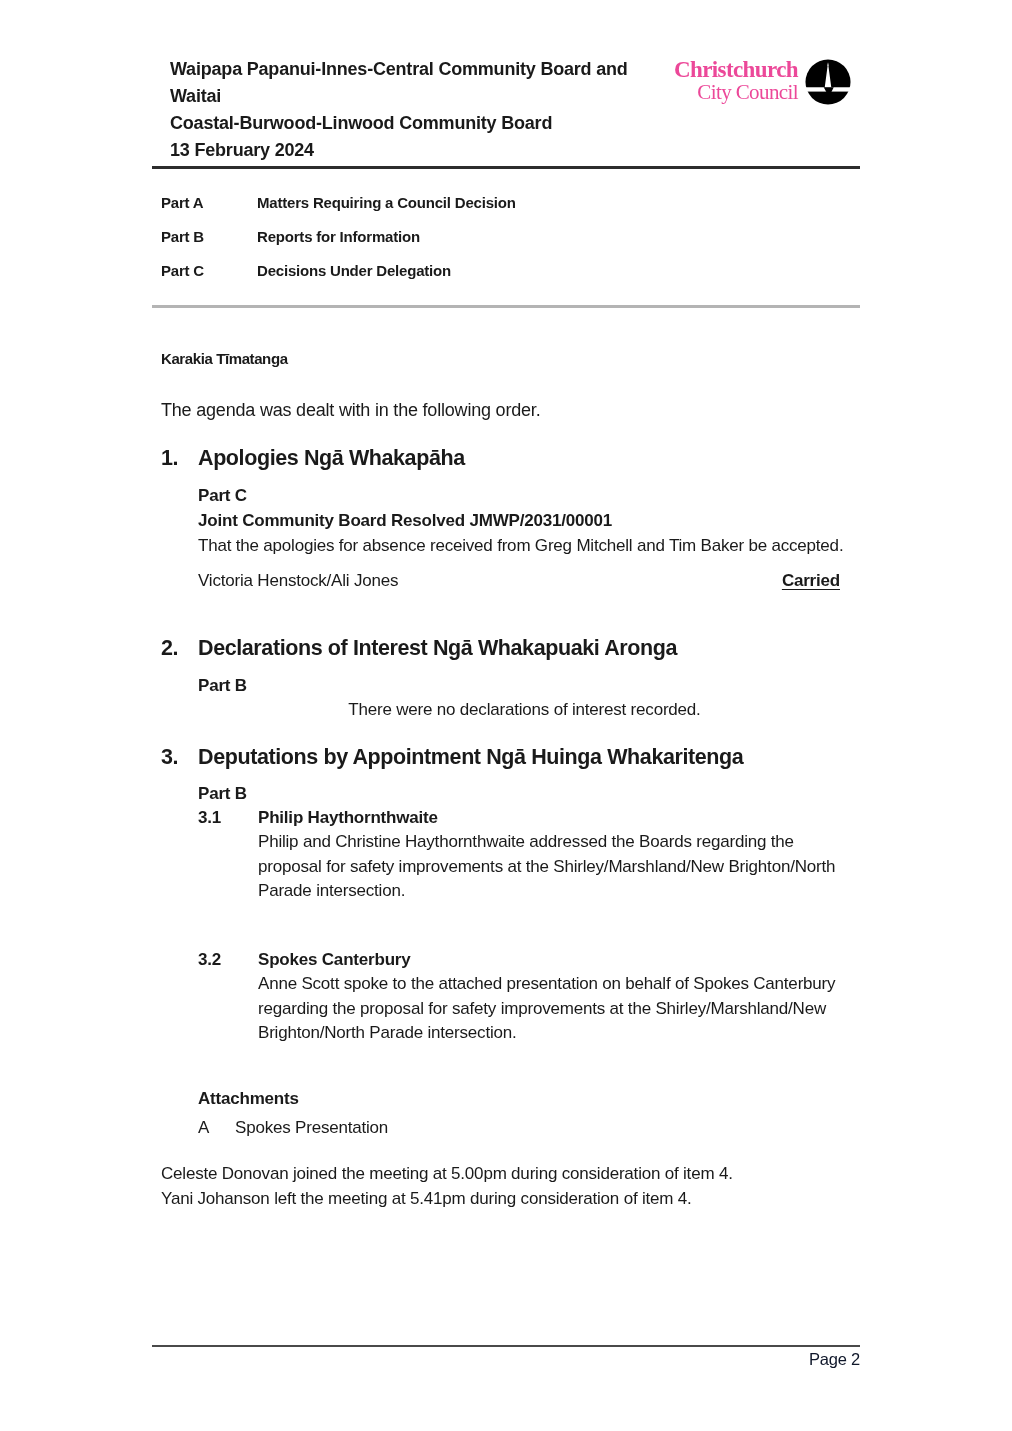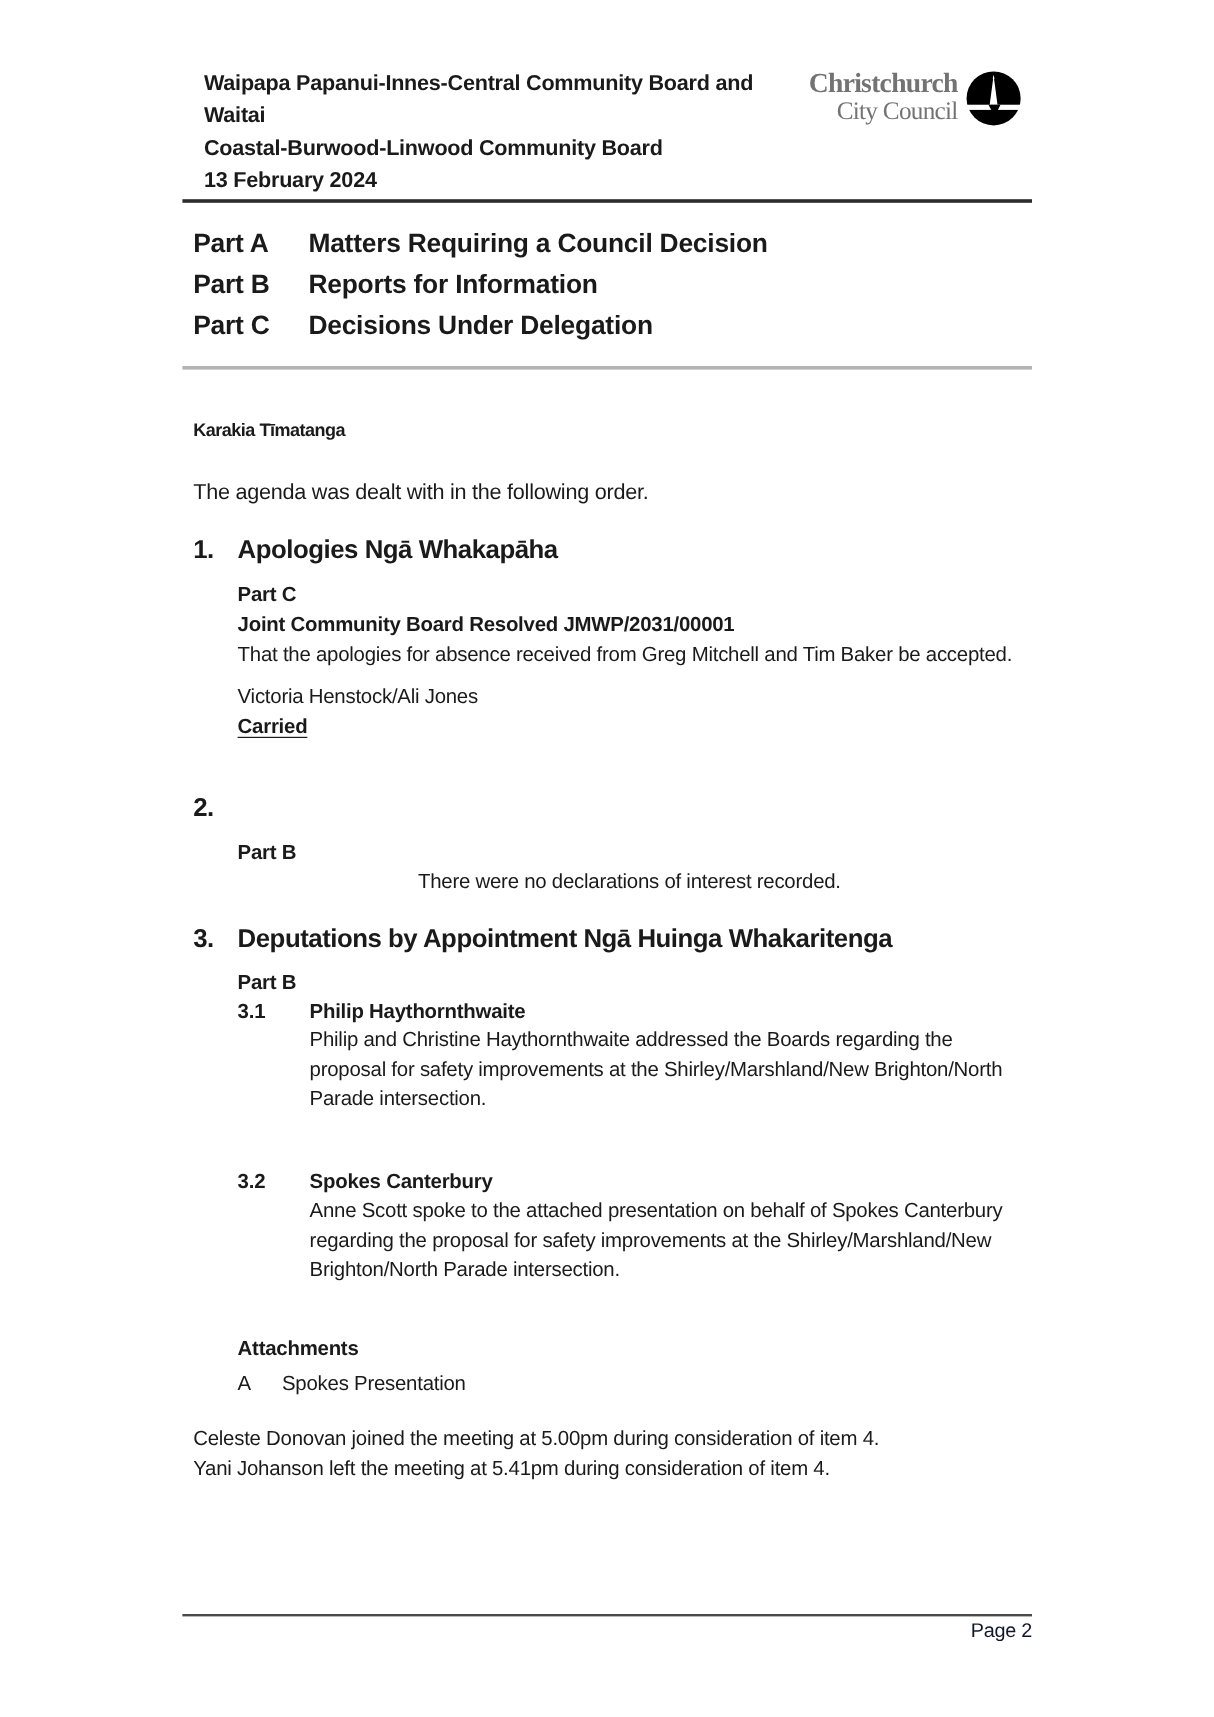--- a/index.html
+++ b/index.html
@@ -14,47 +14,47 @@
     letter-spacing:-0.2px;
     padding:56px 97px 0 97px;
     overflow:hidden;
   }
   .bold { font-weight:bold; }
 
   
   .header { display:flex; justify-content:space-between; align-items:flex-start; padding-left:9px; }
   .header-titles { font-weight:bold; font-size:18px; line-height:27px; max-width:620px; }
   .logo { display:flex; align-items:flex-start; gap:7px; margin-top:3px; }
-  .logo-text { text-align:right; font-family:"Liberation Serif","DejaVu Serif",serif; color:#737373; }
+  .logo-text { text-align:right; font-family:"Liberation Serif","DejaVu Serif",serif; color:#ec4899; }
   .logo-line1 { font-weight:bold; font-size:23px; line-height:22px; letter-spacing:-0.6px; }
   .logo-line2 { font-size:21px; line-height:22px; letter-spacing:-0.6px; }
   .logo-mark { display:block; }
   .header-rule { border-top:3px solid #2d2d2d; margin:2px -9px 0 -9px; }
 
   
   .parts { margin-top:24px; }
-  .part-row { display:flex; font-weight:bold; font-size:22px; line-height:20px; margin-bottom:14px; }
+  .part-row { display:flex; font-weight:bold; font-size:15px; line-height:20px; margin-bottom:14px; }
   .part-label { width:96px; flex:0 0 96px; }
   .gray-rule { border-top:3px solid #b4b4b4; margin:24px -9px 0 -9px; }
 
   
   .doc-h2 { font-size:15px; font-weight:bold; letter-spacing:-0.4px; line-height:26px; margin-top:38px; }
   .intro { font-size:18px; line-height:25px; margin-top:26px; }
 
   .sec-heading { display:flex; font-size:21.5px; font-weight:bold; letter-spacing:-0.4px; line-height:26px; }
   .sec-num { width:37px; flex:0 0 37px; }
   .m-sec1 { margin-top:22px; }
   .m-sec2 { margin-top:42px; }
   .m-sec3 { margin-top:23px; }
 
   .indent1 { margin-left:37px; }
   .sub-block { font-size:17px; line-height:24.5px; margin-top:13px; }
   .para { font-size:17px; line-height:25px; }
   .sec1-body { }
-  .mover-row { display:flex; justify-content:space-between; font-size:17px; line-height:25px; margin-top:10px; padding-right:11px;flex-direction:column; }
+  .mover-row { display:flex; justify-content:space-between; font-size:17px; line-height:25px; margin-top:10px; padding-right:11px; }
   .carried { font-weight:bold; text-decoration:underline; text-underline-offset:3px; }
 
   .sub-item { display:flex; font-size:17px; line-height:24.5px; }
   .sub-num { width:60px; flex:0 0 60px; font-weight:bold; }
   .m-sub2 { margin-top:44px; }
   .part-line { font-size:17px; line-height:23.5px; font-weight:bold; margin-top:12px; }
   .part-line-tight { margin-top:13px; }
 
   .attachments-heading { font-size:17px; font-weight:bold; line-height:24px; margin-top:41px; }
   .attachment-row { display:flex; font-size:17px; line-height:24px; margin-top:5px; }
@@ -125,20 +125,21 @@
     <p class="indent1 para sec1-body">That the apologies for absence received from Greg Mitchell and Tim Baker be accepted.</p>
     <div class="indent1 mover-row">
       <span>Victoria Henstock/Ali Jones</span>
       <span class="carried">Carried</span>
     </div>
   </div>
 
   <div class="section">
     <div class="sec-heading m-sec2">
       <span class="sec-num">2.</span>
+      <span class="sec-title">Declarations of Interest Ngā Whakapuaki Aronga</span>
     </div>
     <div class="indent1 part-line part-line-tight">Part B</div>
     <p class="indent1 para" style="line-height:23.5px;text-align:center;">There were no declarations of interest recorded.</p>
   </div>
 
   <div class="section">
     <div class="sec-heading m-sec3">
       <span class="sec-num">3.</span>
       <span class="sec-title">Deputations by Appointment Ngā Huinga Whakaritenga</span>
     </div>

